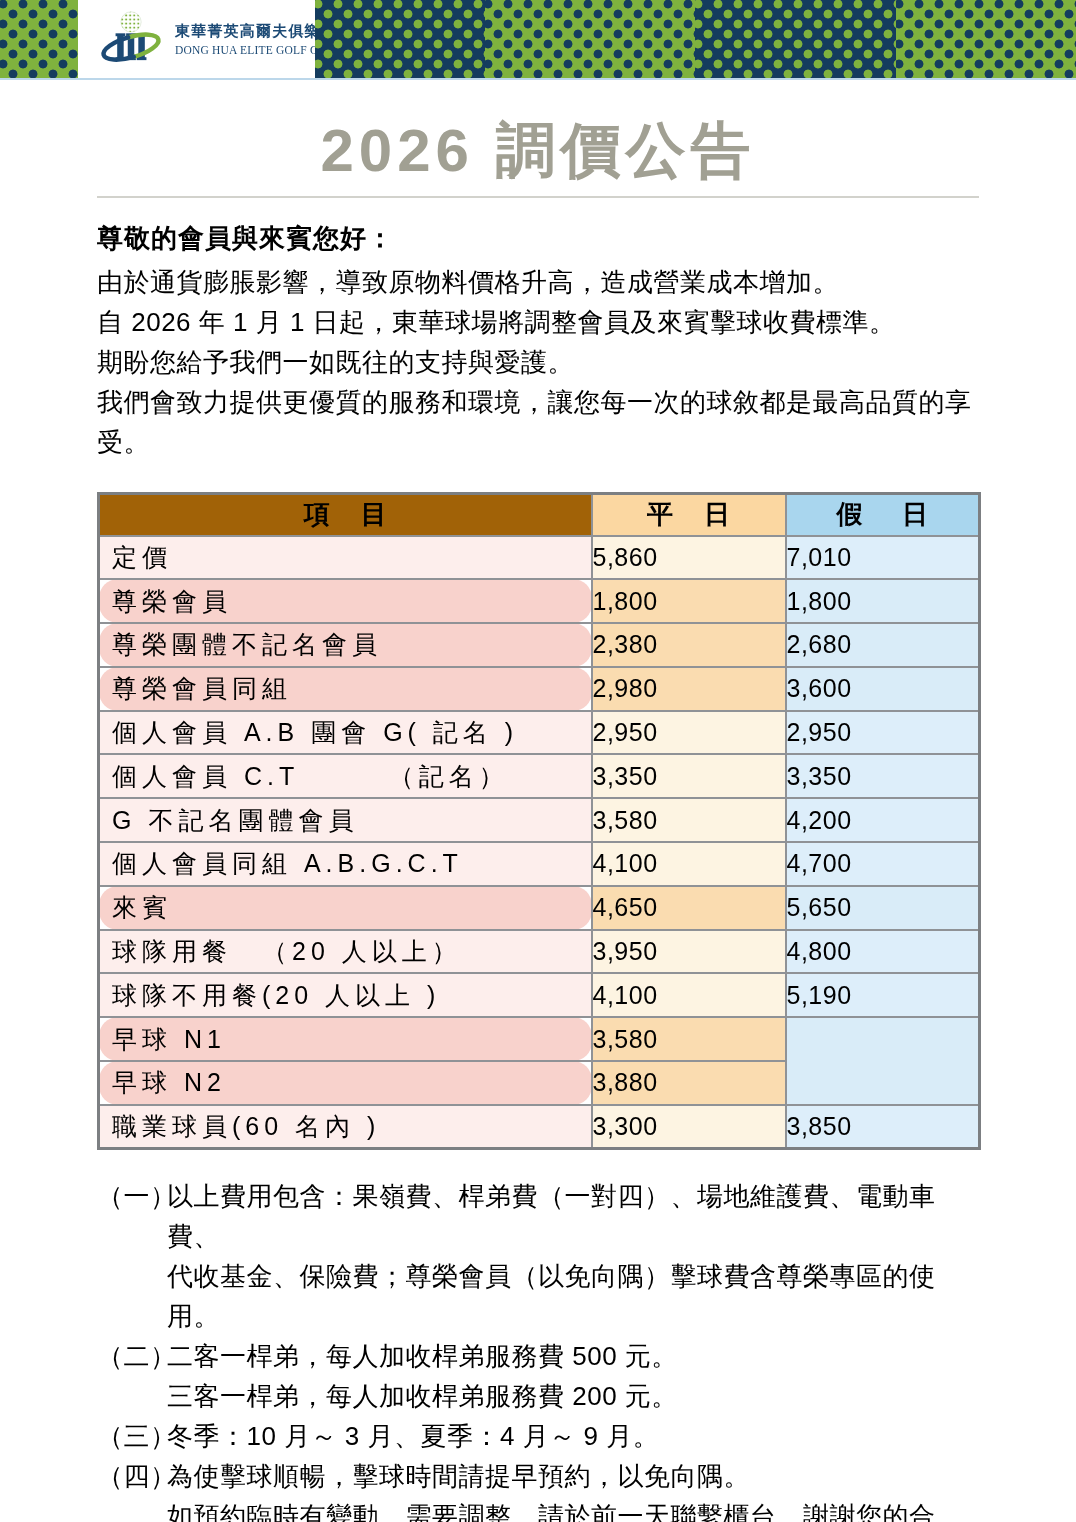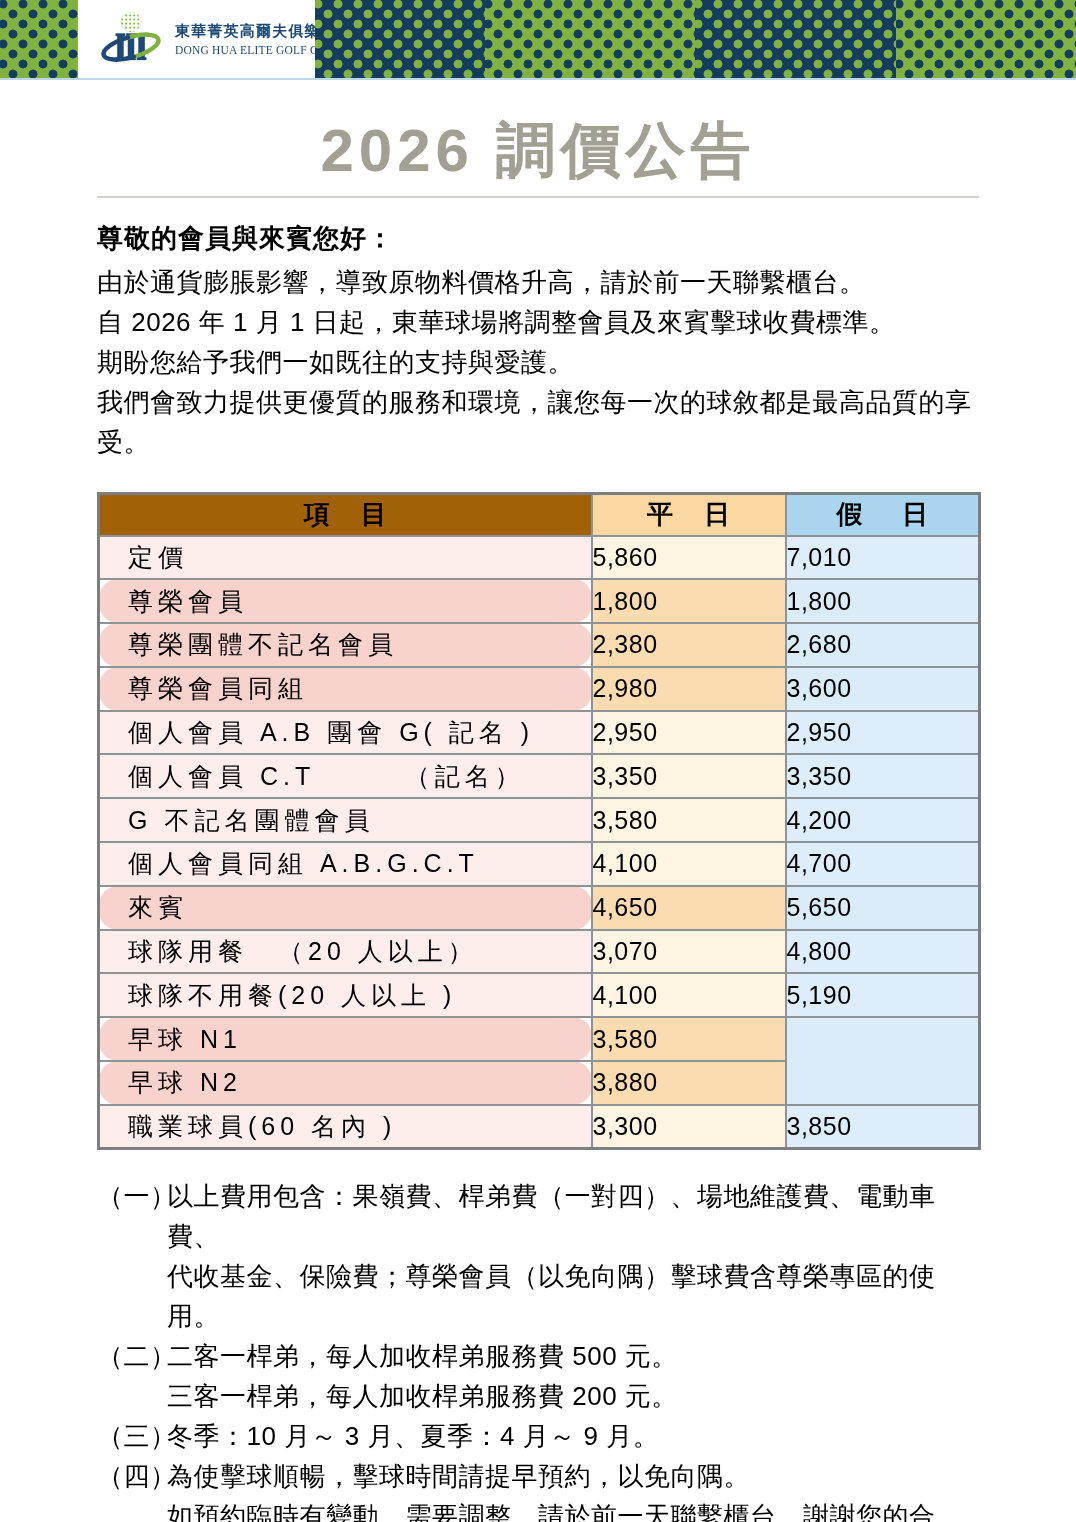--- a/index.html
+++ b/index.html
@@ -56,21 +56,21 @@
 
   
   table.price { margin-top:30px; width:881px; border-collapse:collapse; border:3px solid #7c7f82; table-layout:fixed; }
   col.c-item { width:493px; } col.c-week { width:194px; } col.c-holi { width:194px; }
   th, td { border:2px solid #8f9296; }
   th { height:42px; font-size:26px; font-weight:bold; text-align:center; letter-spacing:12px; text-indent:12px; }
   .th-item { background:#a16207;margin-left:16px; }
   .th-week { background:#fbd7a1; }
   .th-holi { background:#a9d6ee;font-family:Liberation Mono, monospace; }
   td { height:43.8px; font-size:25px; }
-  td.td-item { padding-left:28px; letter-spacing:5px; }
+  td.td-item { padding-left:12px; letter-spacing:5px; }
   td.td-num  { font-weight:500; letter-spacing:0.5px; }
   tr.light .td-item { background:#fdeeec; }
   tr.light .td-num.week { background:#fdf4e2; }
   tr.light .td-num.holi { background:#ddeefa; }
   tr.dark .td-item { background:#f8d2cc;border-radius:19px; }
   tr.dark .td-num.week { background:#fadcb0; }
   tr.dark .td-num.holi { background:#d9ecf8; }
 
   
   .notes { margin-top:26px; }
@@ -124,21 +124,21 @@
     <div class="seg seg-5 dots-navy"></div>
     <div class="seg seg-6 dots-green"></div>
   </header>
 
   <div class="main">
     <h1 class="title">2026 調價公告</h1>
     <hr class="title-divider">
 
     <p class="greeting">尊敬的會員與來賓您好：</p>
     <div class="intro" id="intro-lines">
-        <div class="intro-line">由於通貨膨脹影響，導致原物料價格升高，請於前一天聯繫櫃台。</div>
+        <div class="intro-line">由於通貨膨脹影響，導致原物料價格升高，造成營業成本增加。</div>
         <div class="intro-line">自 2026 年 1 月 1 日起，東華球場將調整會員及來賓擊球收費標準。</div>
         <div class="intro-line">期盼您給予我們一如既往的支持與愛護。</div>
         <div class="intro-line">我們會致力提供更優質的服務和環境，讓您每一次的球敘都是最高品質的享受。</div>
       </div>
 
     <table class="price">
       <colgroup>
           <col class="c-item">
           <col class="c-week">
           <col class="c-holi">
@@ -191,21 +191,21 @@
             <td class="td-num week">4,100</td>
             <td class="td-num holi">4,700</td>
           </tr>
           <tr class="dark">
             <td class="td-item">來賓</td>
             <td class="td-num week">4,650</td>
             <td class="td-num holi">5,650</td>
           </tr>
           <tr class="light">
             <td class="td-item">球隊用餐　（20 人以上）</td>
-            <td class="td-num week">3,070</td>
+            <td class="td-num week">3,950</td>
             <td class="td-num holi">4,800</td>
           </tr>
           <tr class="light">
             <td class="td-item">球隊不用餐(20 人以上 )</td>
             <td class="td-num week">4,100</td>
             <td class="td-num holi">5,190</td>
           </tr>
           <tr class="dark">
             <td class="td-item">早球 N1</td>
             <td class="td-num week">3,580</td>

